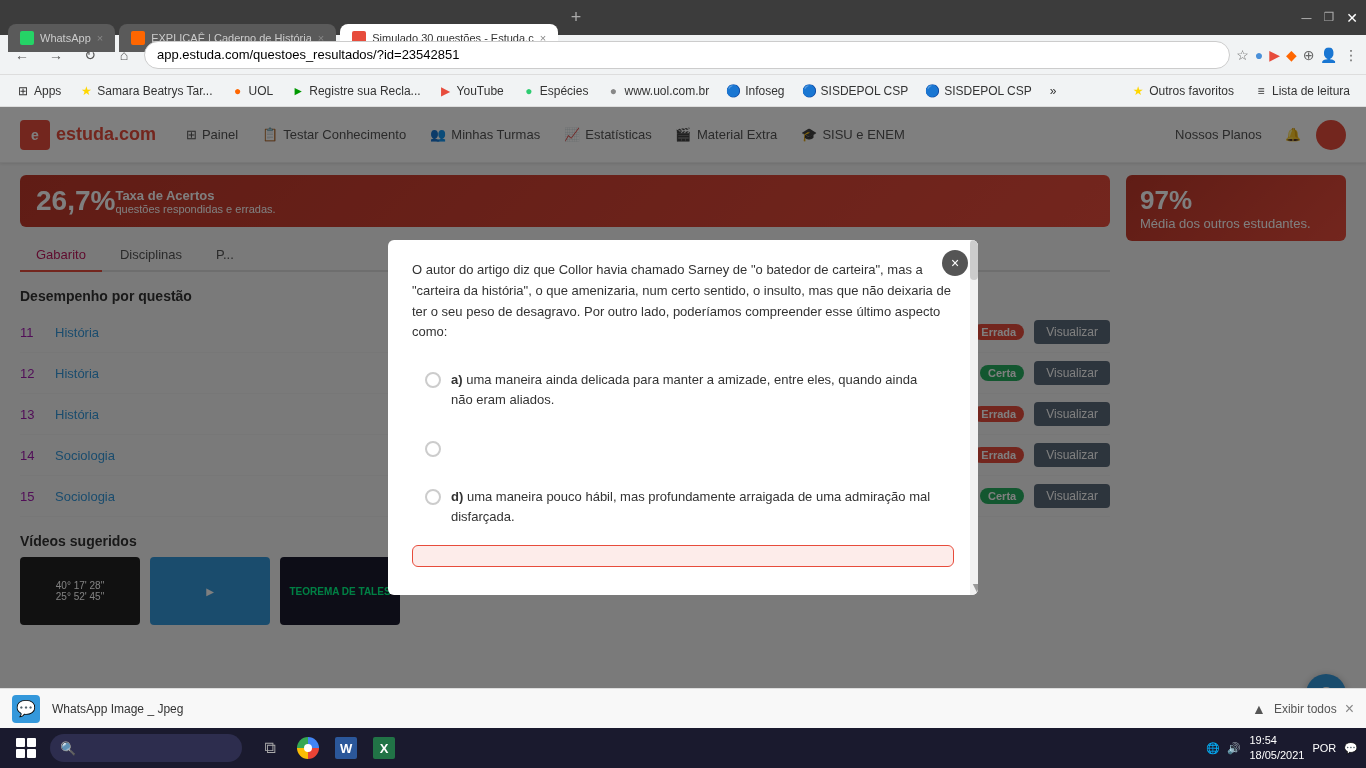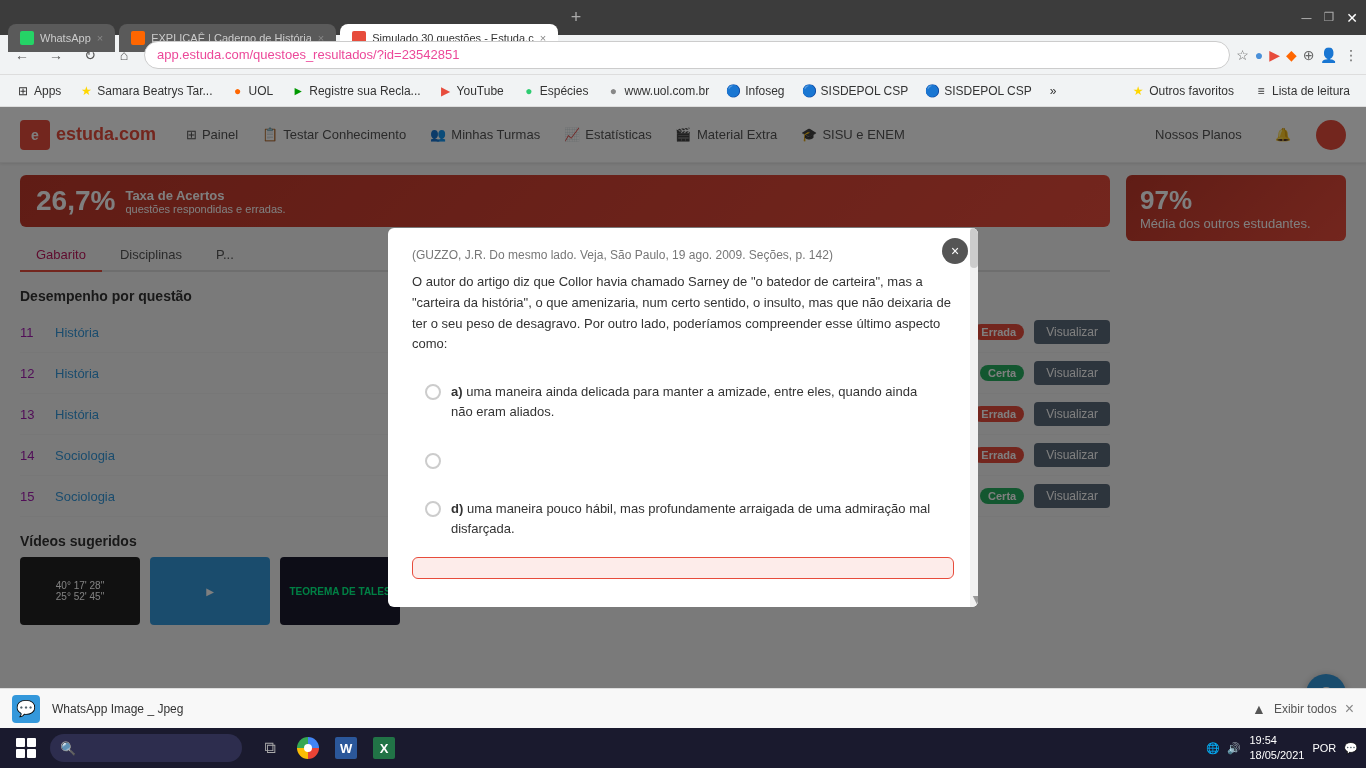--- a/index.html
+++ b/index.html
@@ -93,21 +93,21 @@
       border: none;
     }
     .address-input {
       flex: 1;
       height: 28px;
       border-radius: 14px;
       border: 1px solid #ccc;
       background: #fff;
       padding: 0 12px;
       font-size: 13px;
-      color: #ec4899;
+      color: #000000;
     }
     .address-icons {
       display: flex;
       gap: 6px;
       align-items: center;
       color: #666;
       font-size: 14px;
     }
 
     
@@ -192,21 +192,21 @@
       gap: 5px;
       padding: 6px 10px;
       font-size: 13px;
       color: #555;
       cursor: pointer;
       border-radius: 4px;
     }
     .nav-right {
       display: flex;
       align-items: center;
-      gap: 24px;
+      gap: 14px;
     }
     .nossos-planos-btn {
       background: transparent;
       border: none;
       color: #555;
       font-size: 13px;
       cursor: pointer;
       padding: 6px 10px;
     }
     .tabs-row {
@@ -228,21 +228,20 @@
     }
 
     
     .score-banner {
       background: linear-gradient(135deg, #c0392b, #e74c3c);
       color: white;
       padding: 10px 16px;
       border-radius: 6px;
       display: flex;
       align-items: center;
-      gap: 10px;
       margin-bottom: 12px;
       font-size: 13px;
     }
     .score-number {
       font-size: 28px;
       font-weight: bold;
     }
 
     
     .perf-section-title {
@@ -752,21 +751,20 @@
 
   <div class="modal-overlay">
     <div class="modal">
       <div class="modal-close">×</div>
 
       <div style="position:absolute;right:0;top:0;bottom:0;width:8px;background:#f1f1f1;z-index:5;">
         <div style="width:100%;height:40px;background:#ccc;border-radius:4px;margin-top:0;"></div>
         <div style="position:absolute;bottom:0;width:100%;text-align:center;font-size:14px;color:#999;">▼</div>
       </div>
       <div class="modal-scroll">
-        <p class="modal-citation">(GUZZO, J.R. Do mesmo lado. Veja, São Paulo, 19 ago. 2009. Seções, p. 142)</p>
         <p class="modal-question">O autor do artigo diz que Collor havia chamado Sarney de "o batedor de carteira", mas a "carteira da história", o que amenizaria, num certo sentido, o insulto, mas que não deixaria de ter o seu peso de desagravo. Por outro lado, poderíamos compreender esse último aspecto como:</p>
 
         <div class="option-item option-normal">
           <div class="option-radio"></div>
           <span><strong>a)</strong>&nbsp;<span>uma maneira ainda delicada para manter a amizade, entre eles, quando ainda não eram aliados.</span></span>
         </div>
 
 
         <div class="option-item option-normal">
           <div class="option-radio"></div>

